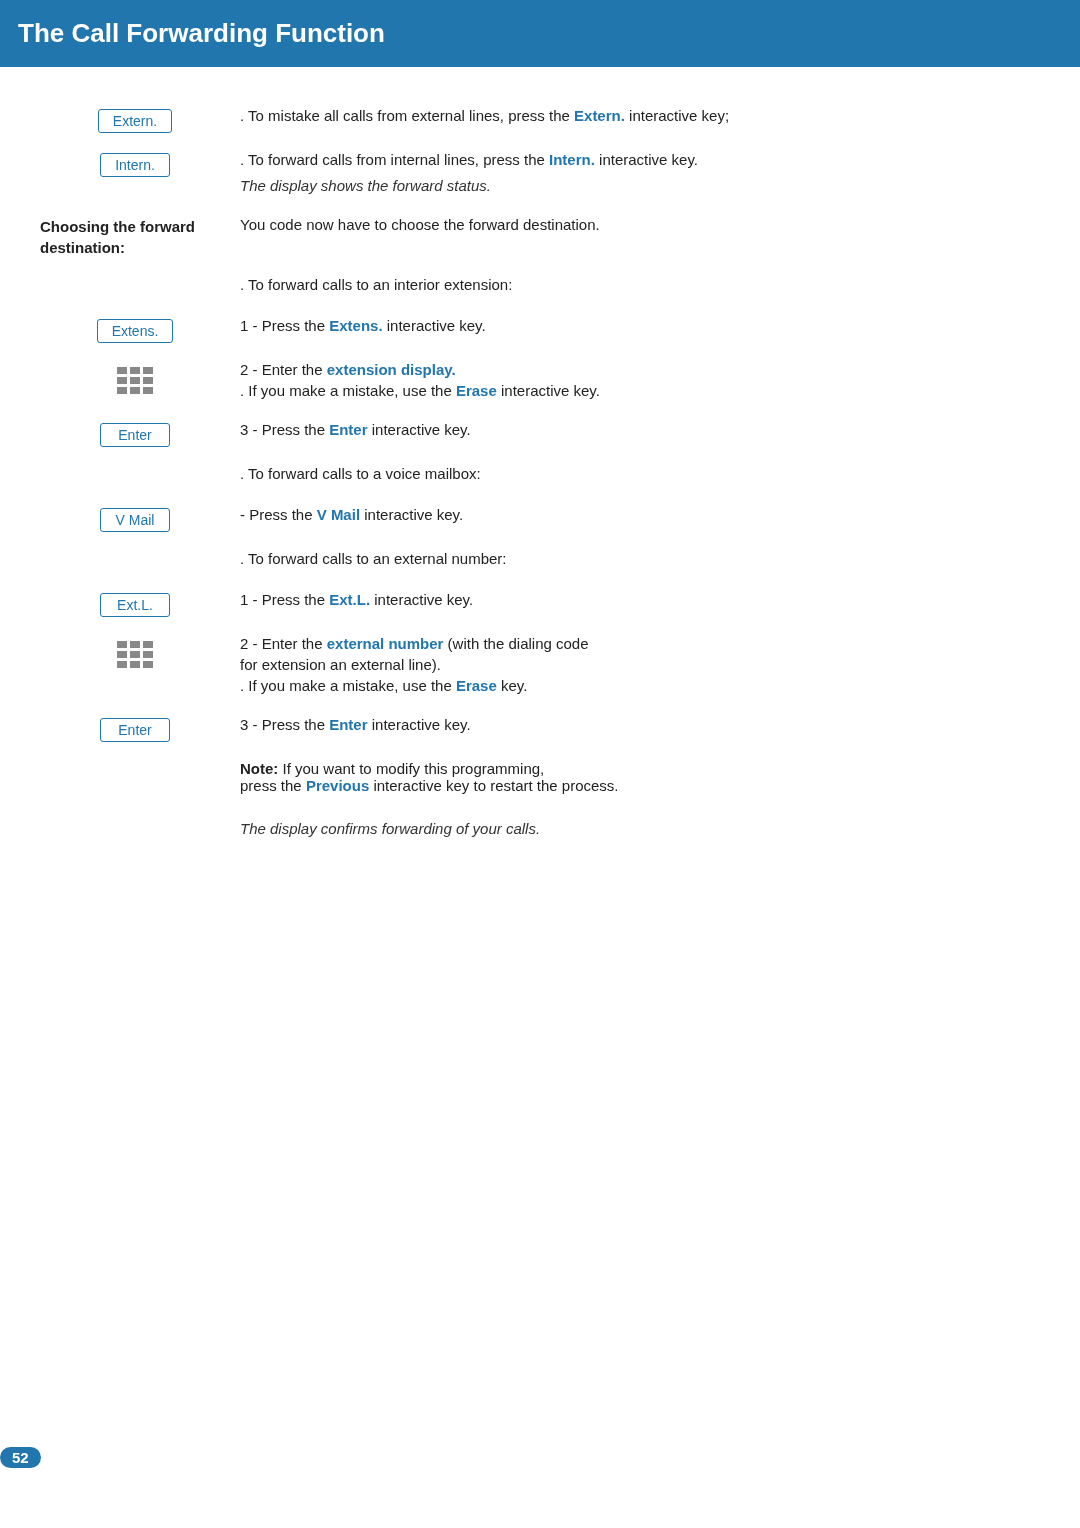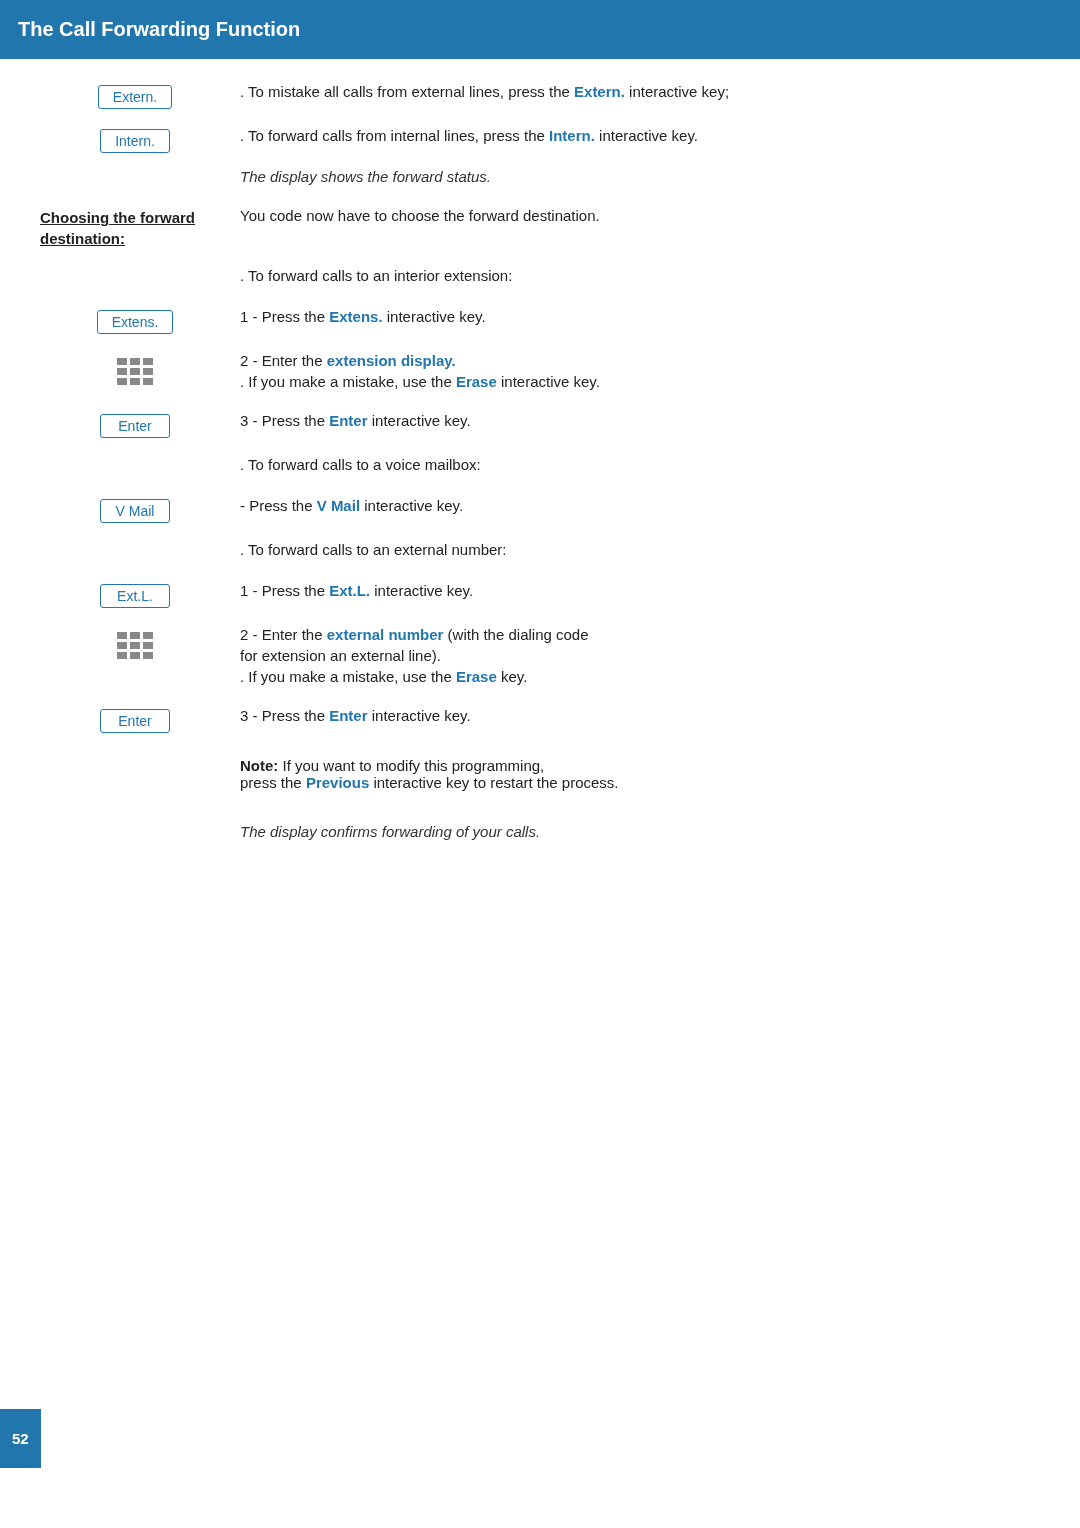--- a/index.html
+++ b/index.html
@@ -11,25 +11,25 @@
       width: 1080px;
       min-height: 1528px;
     }
     .header {
       background: #2176ae;
       padding: 18px 24px 18px 18px;
       margin-bottom: 0;
     }
     .header h1 {
       color: #fff;
-      font-size: 20px;
+      font-size: 26px;
       font-weight: bold;
     }
     .content {
-      padding: 24px 60px 40px 40px;
+      padding: 40px 60px 40px 40px;
     }
     .row {
       display: flex;
       align-items: flex-start;
       margin-bottom: 18px;
     }
     .left-col {
       width: 190px;
       min-width: 190px;
       display: flex;
@@ -88,30 +88,31 @@
       margin-bottom: 6px;
     }
     .page-number-block {
       position: absolute;
       left: 0;
       bottom: 60px;
       background: #2176ae;
       color: #fff;
       font-weight: bold;
       font-size: 15px;
-      padding: 21px 12px;
+      padding: 2px 12px;
       min-width: 40px;
       text-align: center;
+      border-radius: 11px;
     }
     .page-area {
       position: relative;
       min-height: 1528px;
     }
     p { margin-bottom: 4px; }
-    .mt8 { margin-top: 24px; }
+    .mt8 { margin-top: 9px; }
     .mt16 { margin-top: 16px; }
   </style>
 </head>
 <body>
 
 <div class="page-area">
   <div class="header">
     <h1>The Call Forwarding Function</h1>
   </div>
 
@@ -134,21 +135,21 @@
       </div>
       <div class="right-col">
         <p>
           <span>. To forward calls from internal lines, press the </span><span class="bold-blue">Intern.</span><span> interactive key.</span>
         </p>
         <p class="italic-text mt8">The display shows the forward status.</p>
       </div>
     </div>
 
     <div class="row mt16">
-      <div class="left-col" style="align-items:flex-start; padding-top:0;text-decoration:underline;">
+      <div class="left-col" style="align-items:flex-start; padding-top:0;">
         <span class="section-label">Choosing the forward destination:</span>
       </div>
       <div class="right-col">
         <p>You code now have to choose the forward destination.</p>
       </div>
     </div>
 
     <div class="row mt16">
       <div class="left-col"></div>
       <div class="right-col">

